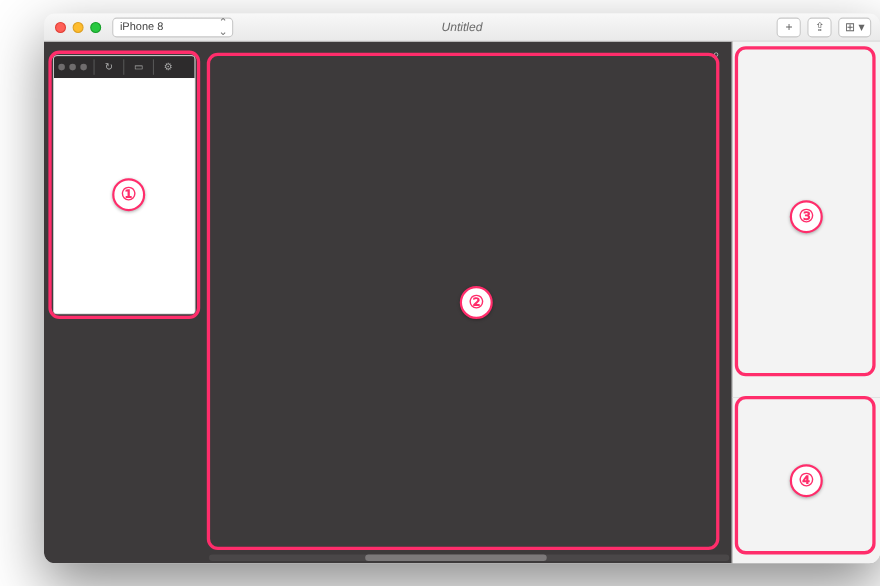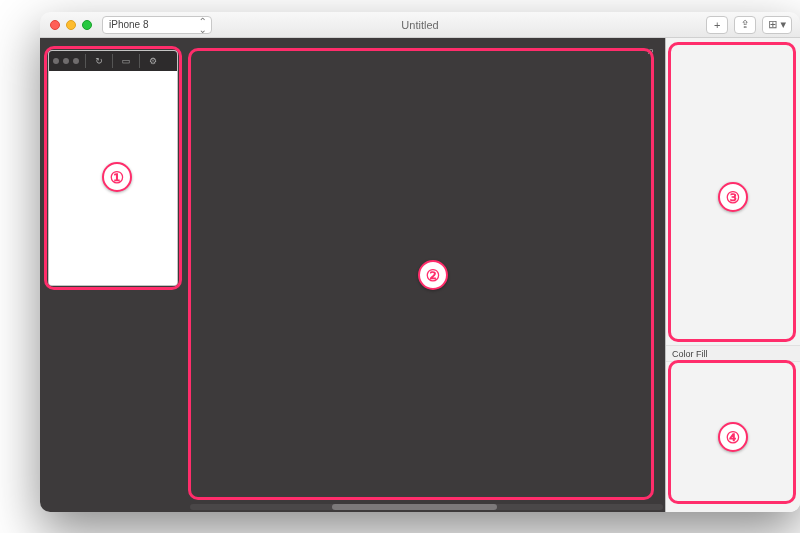--- a/index.html
+++ b/index.html
@@ -28,21 +28,21 @@
   .dot.red{background:#ff5f57;border:1px solid #e24238;}
   .dot.yellow{background:#febc2e;border:1px solid #dea021;}
   .dot.green{background:#28c840;border:1px solid #18a02b;}
   .device-select{
     margin-left:10px; height:18px; min-width:110px;
     background:#fff; border:1px solid #c8c8c8; border-radius:4px;
     display:flex; align-items:center; padding:0 18px 0 6px;
     font-size:10px; color:#444; position:relative;
   }
   .device-select .chev{ position:absolute; right:4px; top:1px; font-size:10px; color:#777; line-height:8px;}
-  .title-center{ position:absolute; left:0; right:0; text-align:center; font-size:11px; color:#6a6a6a; pointer-events:none;}
+  .title-center{ position:absolute; left:0; right:0; text-align:center; font-size:11px; color:#6a6a6a; pointer-events:none;font-style:italic;}
   .titlebar-right{ position:absolute; right:8px; display:flex; gap:6px; }
   .tbtn{
     height:18px; min-width:22px; padding:0 5px;
     background:#fff; border:1px solid #c8c8c8; border-radius:4px;
     display:flex; align-items:center; justify-content:center;
     font-size:11px; color:#666;
   }
   
   .body { position:relative; height: calc(100% - 26px); display:flex; }
   .canvas-col{
@@ -166,23 +166,20 @@
         <div class="hscroll">
           <div class="hscroll-thumb"></div>
         </div>
 
         <div class="hl" style="top:8px; left:4px; width:138px; height:244px;"></div>
         <div class="hl" style="top:10px; left:148px; width:466px; height:452px;"></div>
       </div>
 
       <div class="inspector">
         <div class="insp-top"></div>
-        <div class="insp-mid">
-          <span>Color Fill</span>
-        </div>
         <div class="insp-bot"></div>
       </div>
     </div>
 
     <div class="hl" style="top:30px; right:4px; width:128px; height:300px;"></div>
     <div class="hl" style="top:348px; right:4px; width:128px; height:144px;"></div>
 
     <div class="badge" style="top:150px; left:62px;">①</div>
     <div class="badge" style="top:248px; left:378px;">②</div>
     <div class="badge" style="top:170px; right:52px;">③</div>

